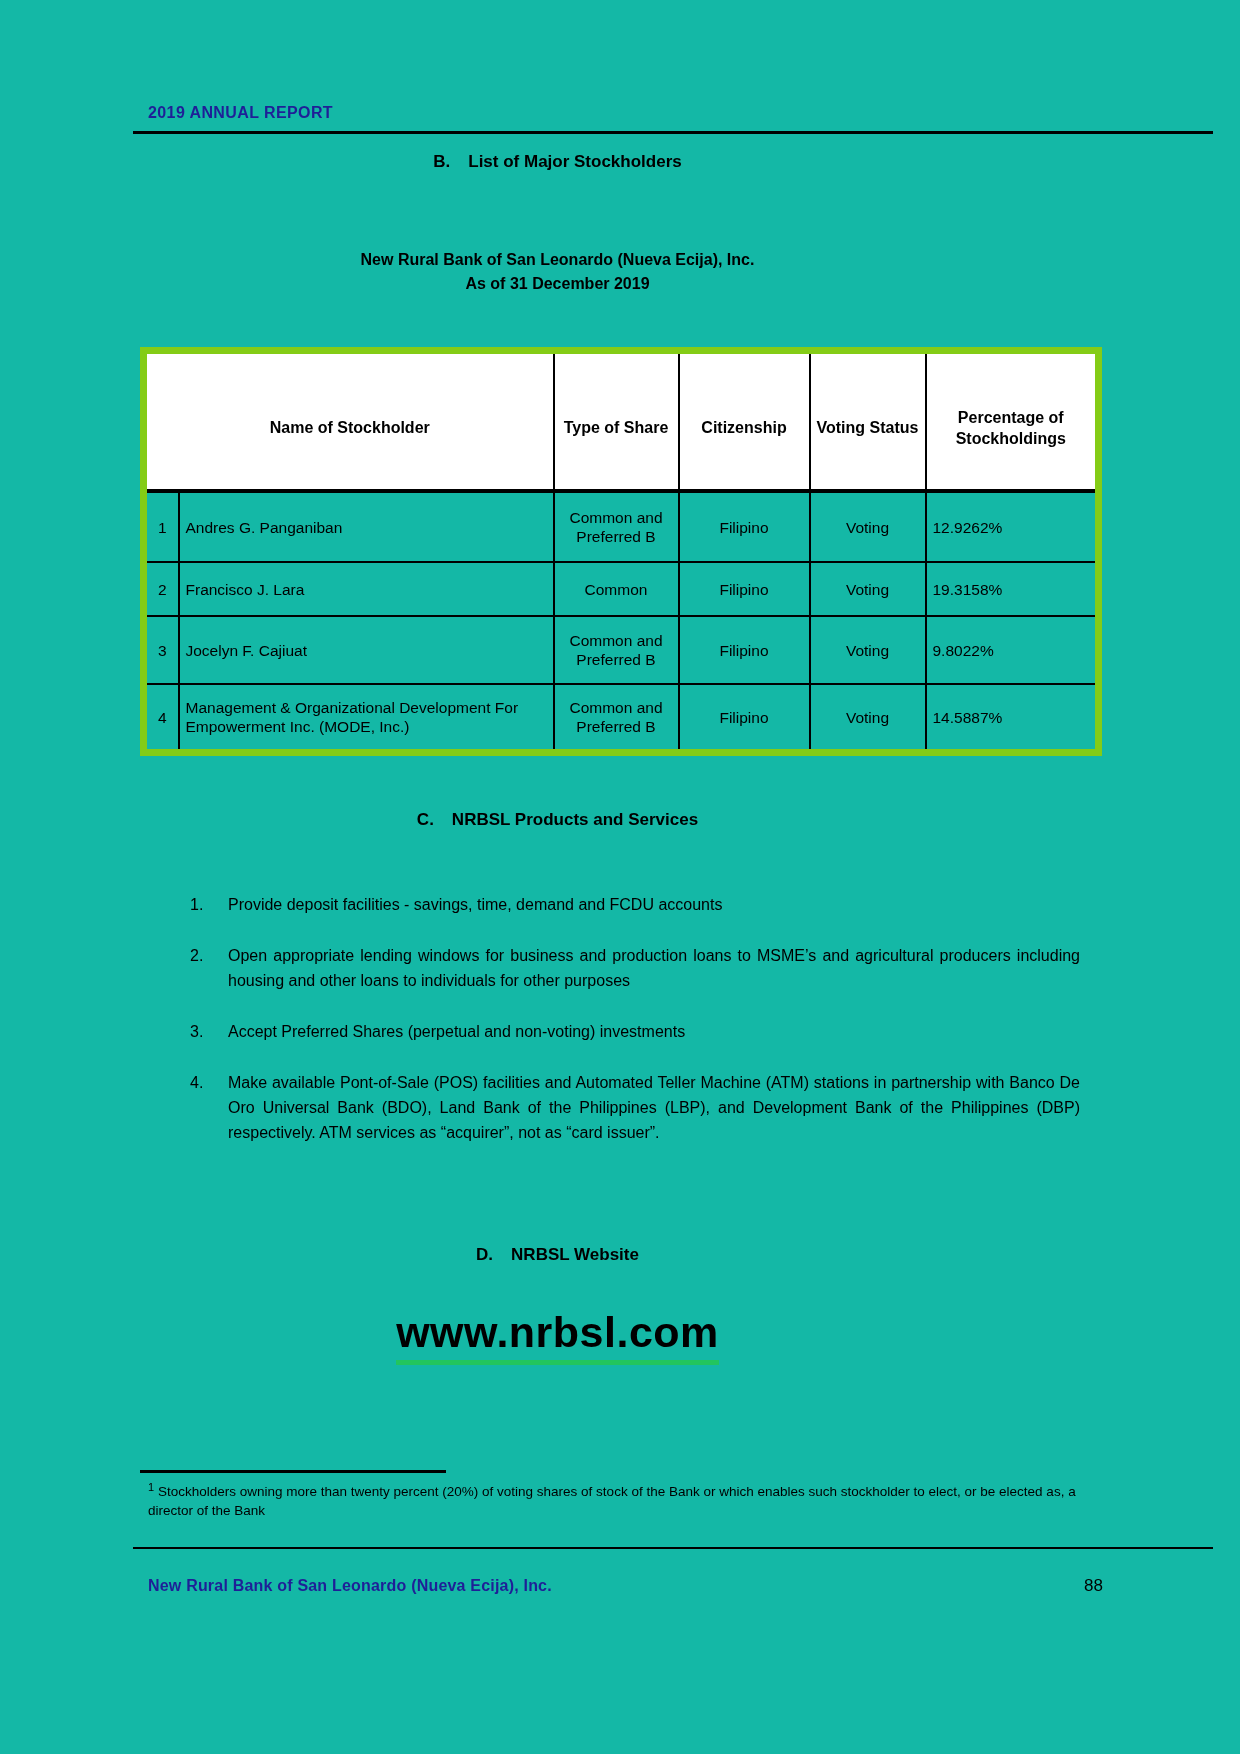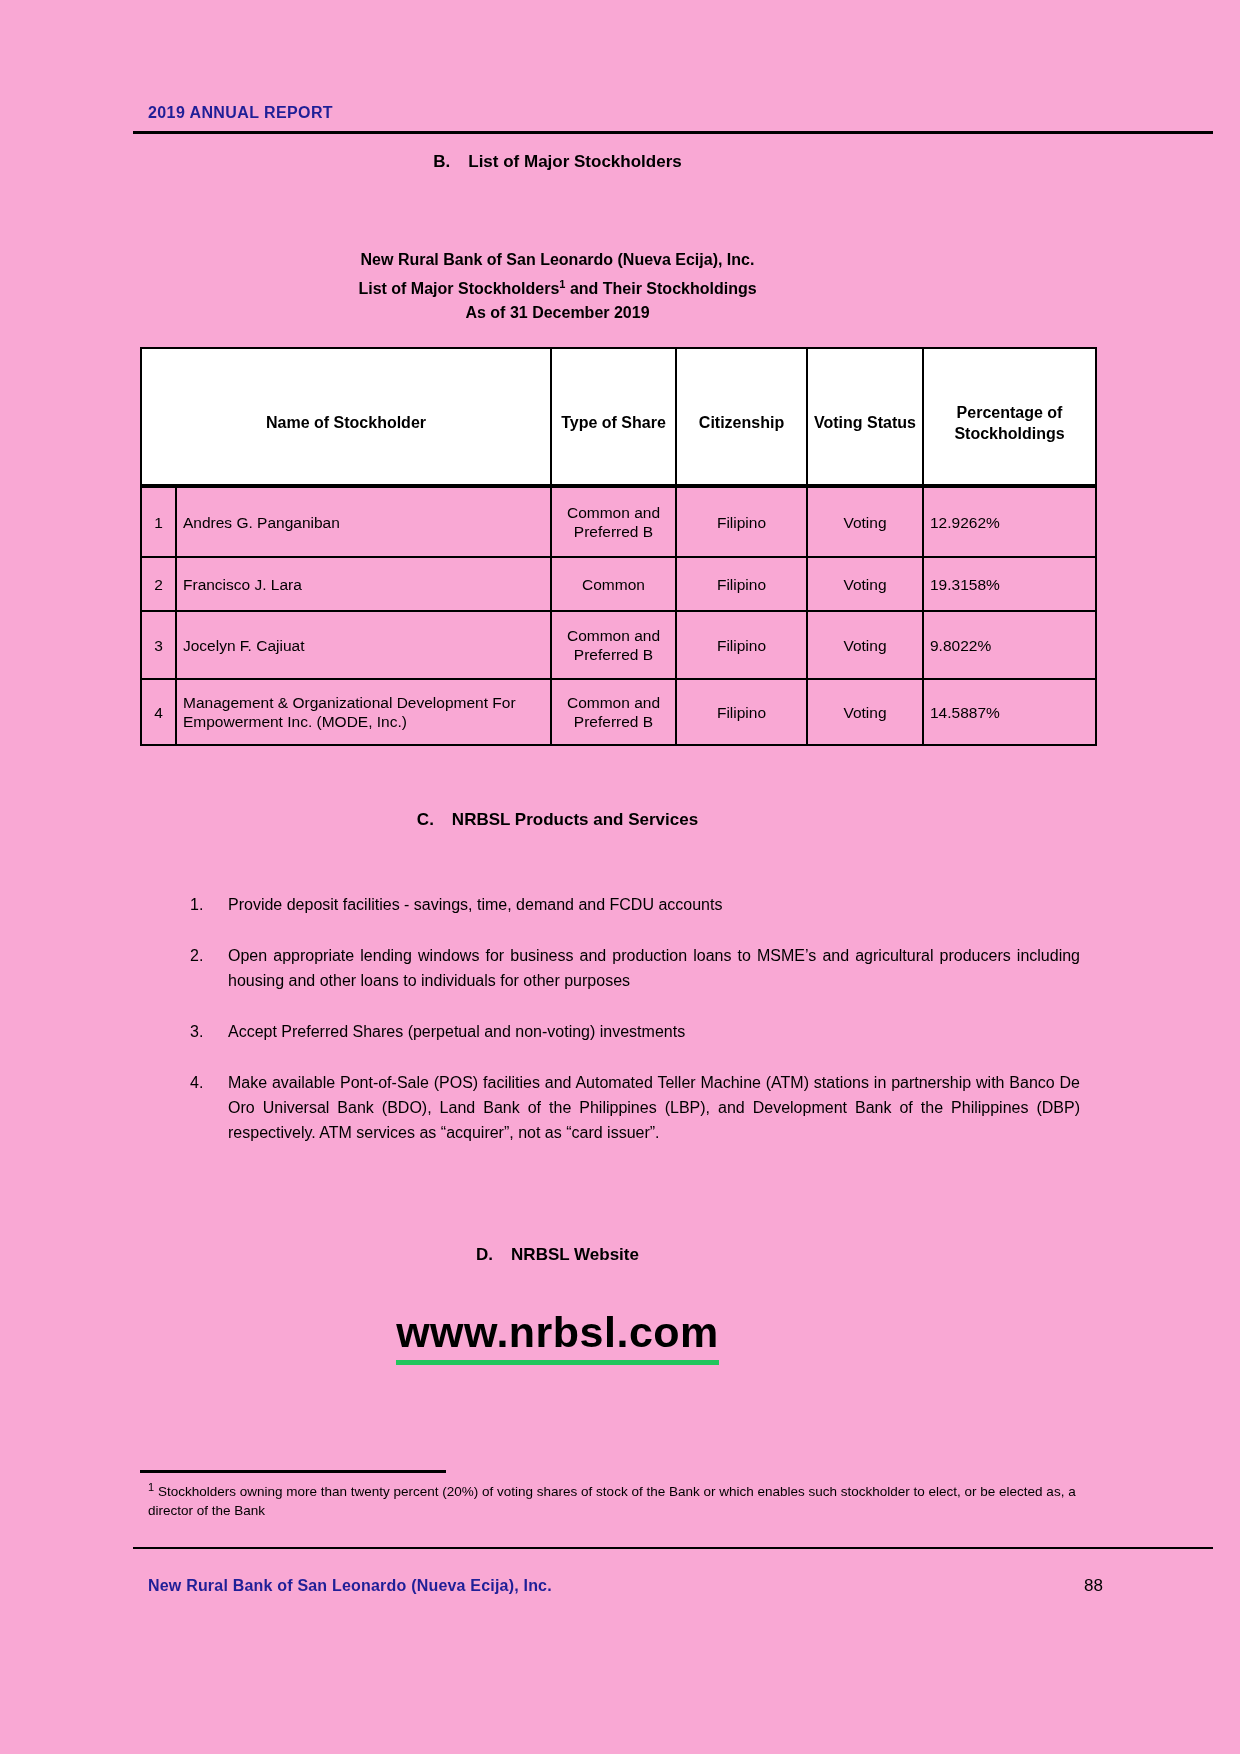--- a/index.html
+++ b/index.html
@@ -1,21 +1,21 @@
 <!DOCTYPE html>
 <html><head>
 <meta charset="utf-8">
 <style>
   html, body { margin: 0; padding: 0; background: #e8e8e8; }
   .page {
     position: relative;
     width: 1240px;
     height: 1754px;
     margin: 0 auto;
-    background: #f9a8d4;
+    background: #14b8a6;
     font-family: "Liberation Sans", sans-serif;
     color: #000;
     overflow: hidden;
   }
 
   
   .report-title {
     position: absolute; left: 148px; top: 104px;
     font-size: 16px; font-weight: bold; color: #1f1f97;
     letter-spacing: 0.4px;
@@ -35,21 +35,21 @@
 
   
   table.stock-table {
     position: absolute; left: 140px; top: 347px;
     width: 955px; border-collapse: collapse; table-layout: fixed;
     font-size: 15.5px;
   }
   table.stock-table, table.stock-table th, table.stock-table td {
     border: 2px solid #000;
   }
-  table.stock-table { border: 2px solid #84cc16; }
+  table.stock-table { border: 7px solid #84cc16; }
   table.stock-table th {
     height: 111px; font-size: 16px; font-weight: bold;
     vertical-align: middle; padding: 18px 6px 6px 6px;
     border-bottom: 4px solid #000; background: #fff; line-height: 21px;
   }
   table.stock-table td {
     vertical-align: middle; padding: 2px 6px; line-height: 19px;
   }
   td.cell-num { text-align: center; padding: 2px 2px; }
   td.cell-name { text-align: left; padding-left: 13px; padding-right: 8px; }
@@ -96,21 +96,20 @@
   <div class="top-rule"></div>
 
   <div class="center-band" style="top:152px;text-align:center;">
     <span class="sec-heading">
       <span class="sec-letter">B.</span><span>List of Major Stockholders</span>
     </span>
   </div>
 
   <div class="center-band table-title" style="top:248px;">
     <div>New Rural Bank of San Leonardo (Nueva Ecija), Inc.</div>
-    <div><span>List of Major Stockholders</span><sup>1</sup><span> and Their Stockholdings</span></div>
     <div>As of 31 December 2019</div>
   </div>
 
   <table class="stock-table">
     <colgroup>
       <col style="width:35px">
         <col style="width:375px">
         <col style="width:125px">
         <col style="width:131px">
         <col style="width:116px">

